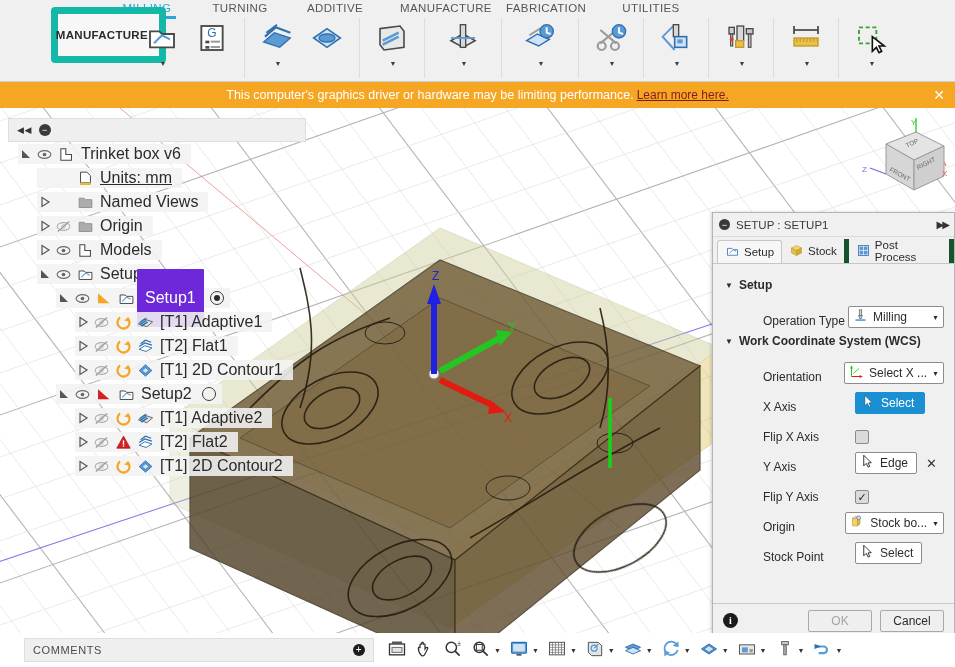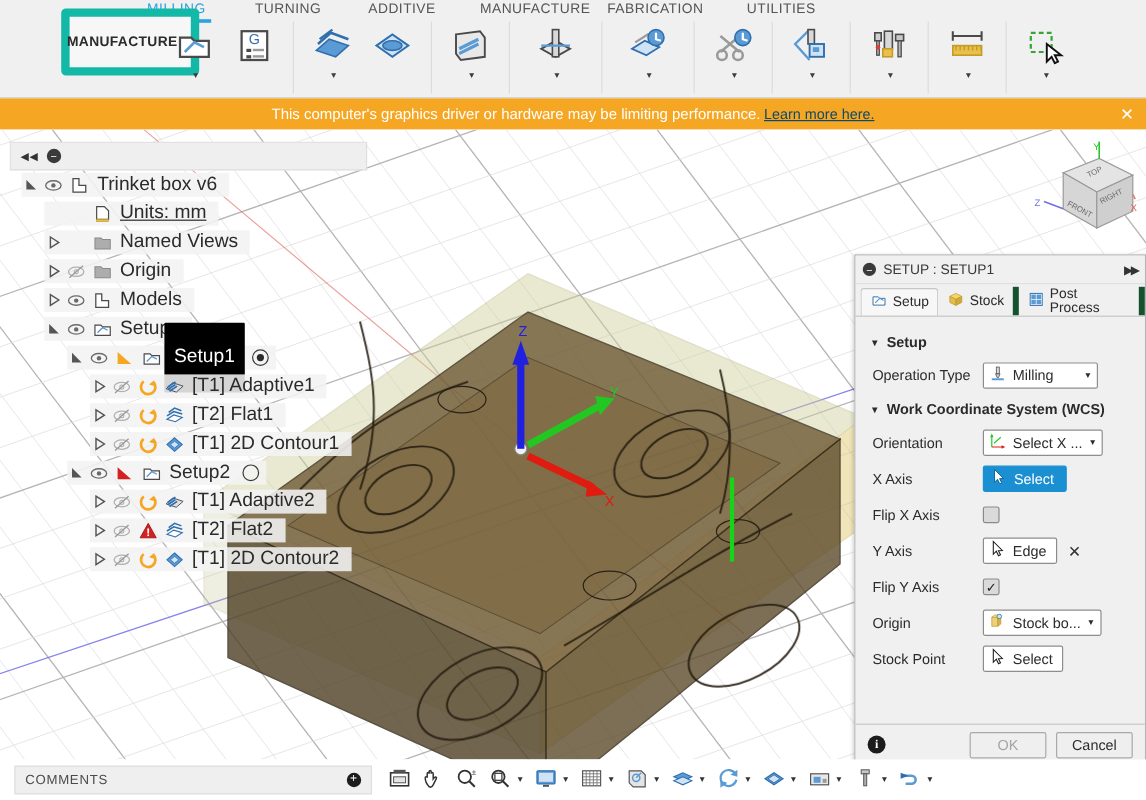--- a/index.html
+++ b/index.html
@@ -53,21 +53,21 @@
   .ricon { height: 34px; display: flex; align-items: center; justify-content: center; }
   .rlabel { font-size: 10.5px; color: #3c3c3c; white-space: nowrap; margin-top: 1px; }
   .rlabel .caret { font-size: 7px; margin-left: 2px; }
 
   
   #warnbar {
     position: absolute; left: 0; top: 82px; width: 955px; height: 26px;
     background: #f5a623; display: flex; align-items: center; justify-content: center;
   }
   #warnbar .wtext { color: #ffffff; font-size: 12.5px; }
-  #warnbar .wlink { color: #0c4a6e; text-decoration: underline; margin-left: 3px; }
+  #warnbar .wlink { color: #7f1d1d; text-decoration: underline; margin-left: 3px; }
   #warnbar .wclose {
     position: absolute; right: 10px; color: #ffffff; font-size: 14px; line-height: 1;
   }
 
   
   #canvas {
     position: absolute; left: 0; top: 108px; width: 955px; height: 525px;
     background: #ffffff; overflow: hidden;
   }
   #grid { position: absolute; inset: 0; }
@@ -94,21 +94,21 @@
     background: rgba(243,243,243,0.88); padding-right: 6px;
   }
   .arrow {
     width: 16px; display: flex; align-items: center; justify-content: center;
     flex: 0 0 16px;
   }
   .eye { width: 21px; display: flex; align-items: center; justify-content: center; flex:0 0 21px; }
   .tico { width: 22px; display:flex; align-items:center; justify-content:center; flex:0 0 22px; }
   .tlabel { padding: 0 4px; }
   .tlabel.sel {
-    background: #000000; color: #ffffff; padding: 20px 8px; border-radius: 1px;
+    background: #6d28d9; color: #ffffff; padding: 20px 8px; border-radius: 1px;
   }
   .radio {
     width: 14px; height: 14px; border-radius: 50%; border: 1.5px solid #3a3a3a;
     margin-left: 6px; display:flex; align-items:center; justify-content:center;
   }
   .radio.on::after { content:""; width:6px; height:6px; border-radius:50%; background:#2b2b2b; }
 
   
   #dialog {
     position: absolute; left: 712px; top: 104px; width: 243px; height: 426px;
@@ -141,21 +141,21 @@
   #dlg-body {
     flex: 1; background: #f0f0f0; border-top: 1px solid #c6c6c6;
     padding: 8px 0 0 0; overflow: hidden;
   }
   .sect-head {
     display: flex; align-items: center; gap: 6px;
     font-weight: bold; font-size: 12px; padding: 6px 10px 6px 12px;
   }
   .sect-head .tri { font-size: 8px; }
   .frow {
-    display: flex; align-items: center; height: 30px; padding: 0 10px 0 14px;
+    display: flex; align-items: flex-end; height: 30px; padding: 0 10px 0 14px; margin-left: 36px;
   }
   .flabel { width: 92px; font-size: 12px; color: #2b2b2b; }
   .fctl { flex: 1; display: flex; align-items: center; }
   .combo {
     display: flex; align-items: center; gap: 5px; height: 22px;
     background: #fff; border: 1px solid #8d8d8d; border-radius: 2px;
     padding: 0 4px; min-width: 96px; font-size: 12px;
   }
   .combo .cv { flex: 1; white-space: nowrap; overflow: hidden; }
   .combo .ccaret { font-size: 7px; }
@@ -190,21 +190,21 @@
     justify-content:center; margin-left: 8px;
   }
   .dbtn.disabled { color: #a4a4a4; }
 
   
   #bottombar {
     position: absolute; left: 0; top: 633px; width: 955px; height: 34px;
     background: #ffffff; display: flex; align-items: center;
   }
   #comments {
-    width: 298px; height: 24px; margin-left: 12px; background: #efefef;
+    width: 350px; height: 24px; margin-left: 24px; background: #efefef;
     border: 1px solid #dedede; display: flex; align-items: center; padding: 0 8px;
     font-size: 11px; color: #4a4a4a; letter-spacing: .6px;
   }
   #comments .plus {
     margin-left: auto; width: 12px; height: 12px; border-radius: 50%;
     background: #1c1c1c; color:#fff; font-size: 10px; line-height:1;
     display:flex; align-items:center; justify-content:center;
   }
   #navbar {
     display: flex; align-items: center; gap: 2px; margin-left: 6px;

